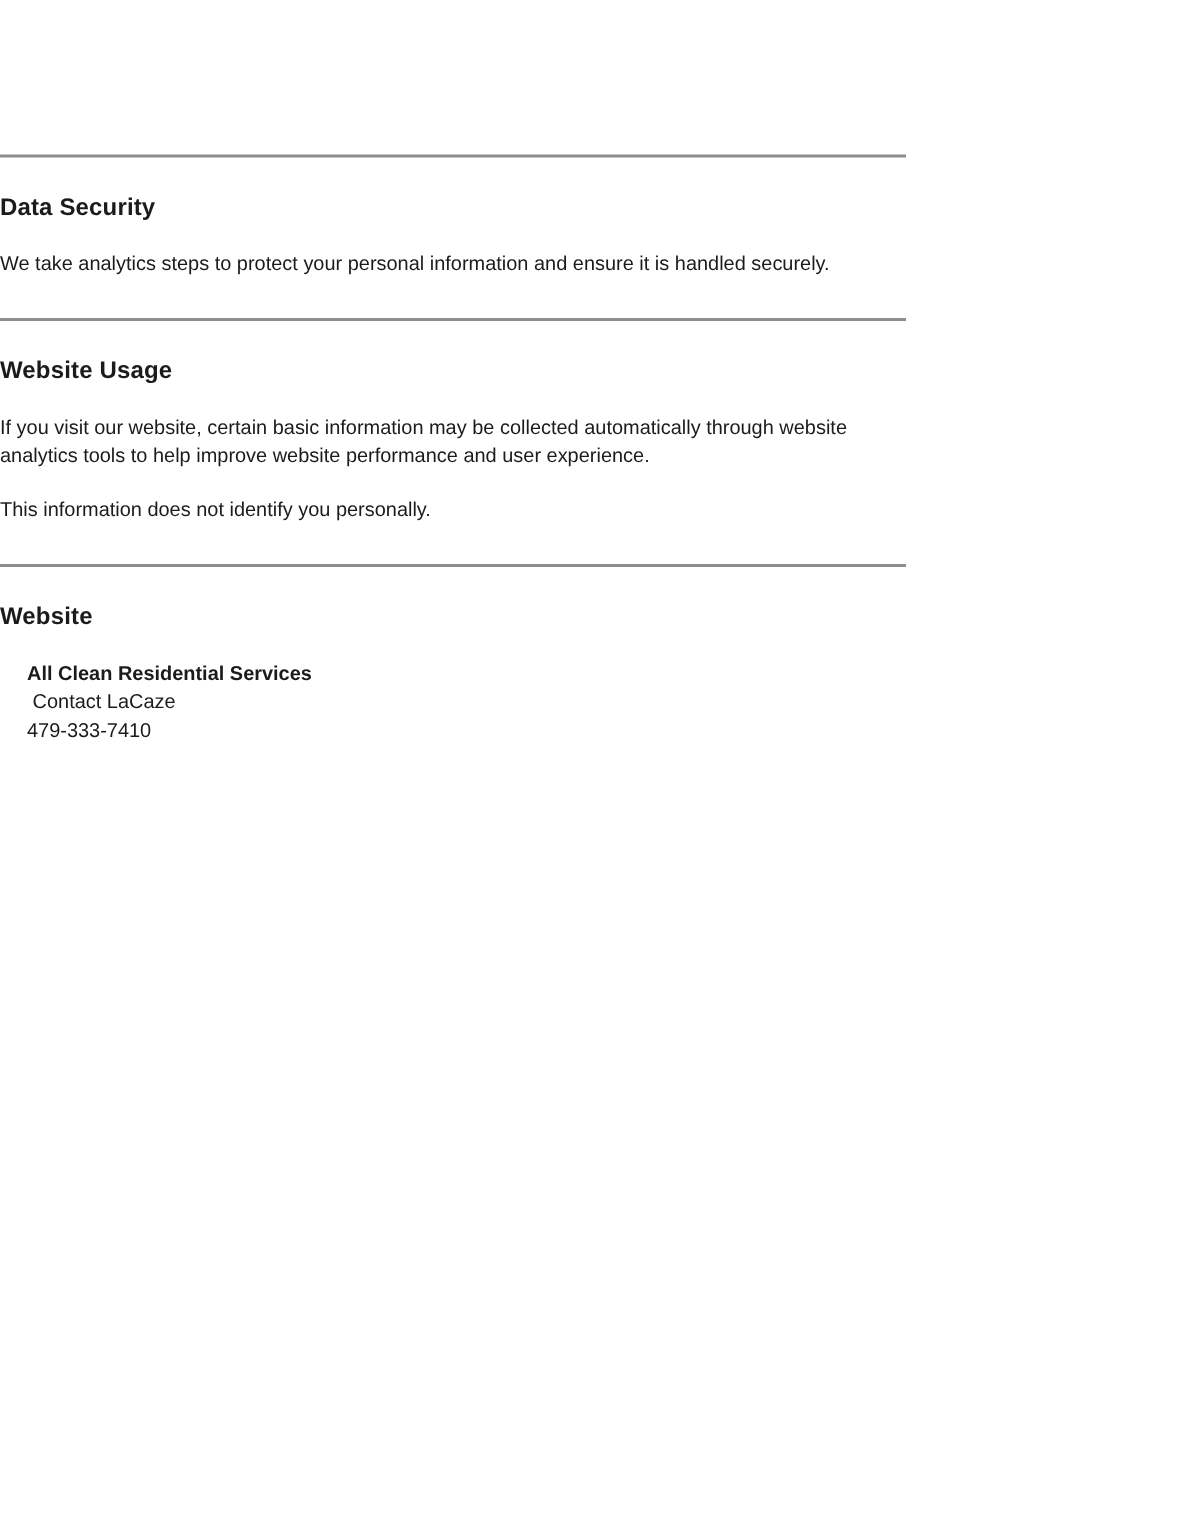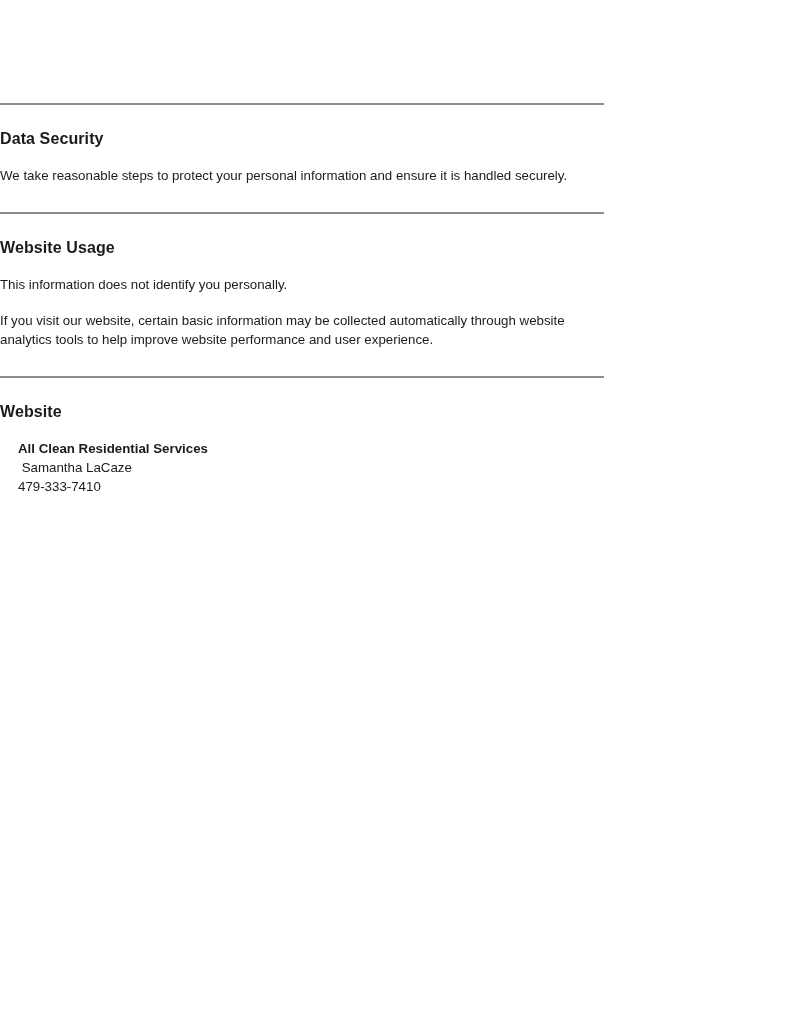--- a/index.html
+++ b/index.html
@@ -57,34 +57,34 @@
 </style>
 </head>
 <body>
 
 <div class="page">
   <div class="content">
 
     <div class="section">
       <hr class="divider">
       <h2 class="heading">Data Security</h2>
-      <p class="para">We take reasonable steps to protect your personal information and ensure it is handled securely.</p>
+      <p class="para">We take analytics steps to protect your personal information and ensure it is handled securely.</p>
     </div>
 
     <div class="section">
       <hr class="divider">
       <h2 class="heading">Website Usage</h2>
+      <p class="para">If you visit our website, certain basic information may be collected automatically through website analytics tools to help improve website performance and user experience.</p>
       <p class="para">This information does not identify you personally.</p>
-      <p class="para">If you visit our website, certain basic information may be collected automatically through website analytics tools to help improve website performance and user experience.</p>
     </div>
 
     <div class="section">
       <hr class="divider">
       <h2 class="heading">Website</h2>
       <div class="contact-block">
         <div class="contact-line contact-company">All Clean Residential Services</div>
-        <div class="contact-line"> Samantha LaCaze</div>
+        <div class="contact-line"> Contact LaCaze</div>
         <div class="contact-line">479-333-7410</div>
       </div>
     </div>
 
   </div>
 </div>
 
 </body></html>

